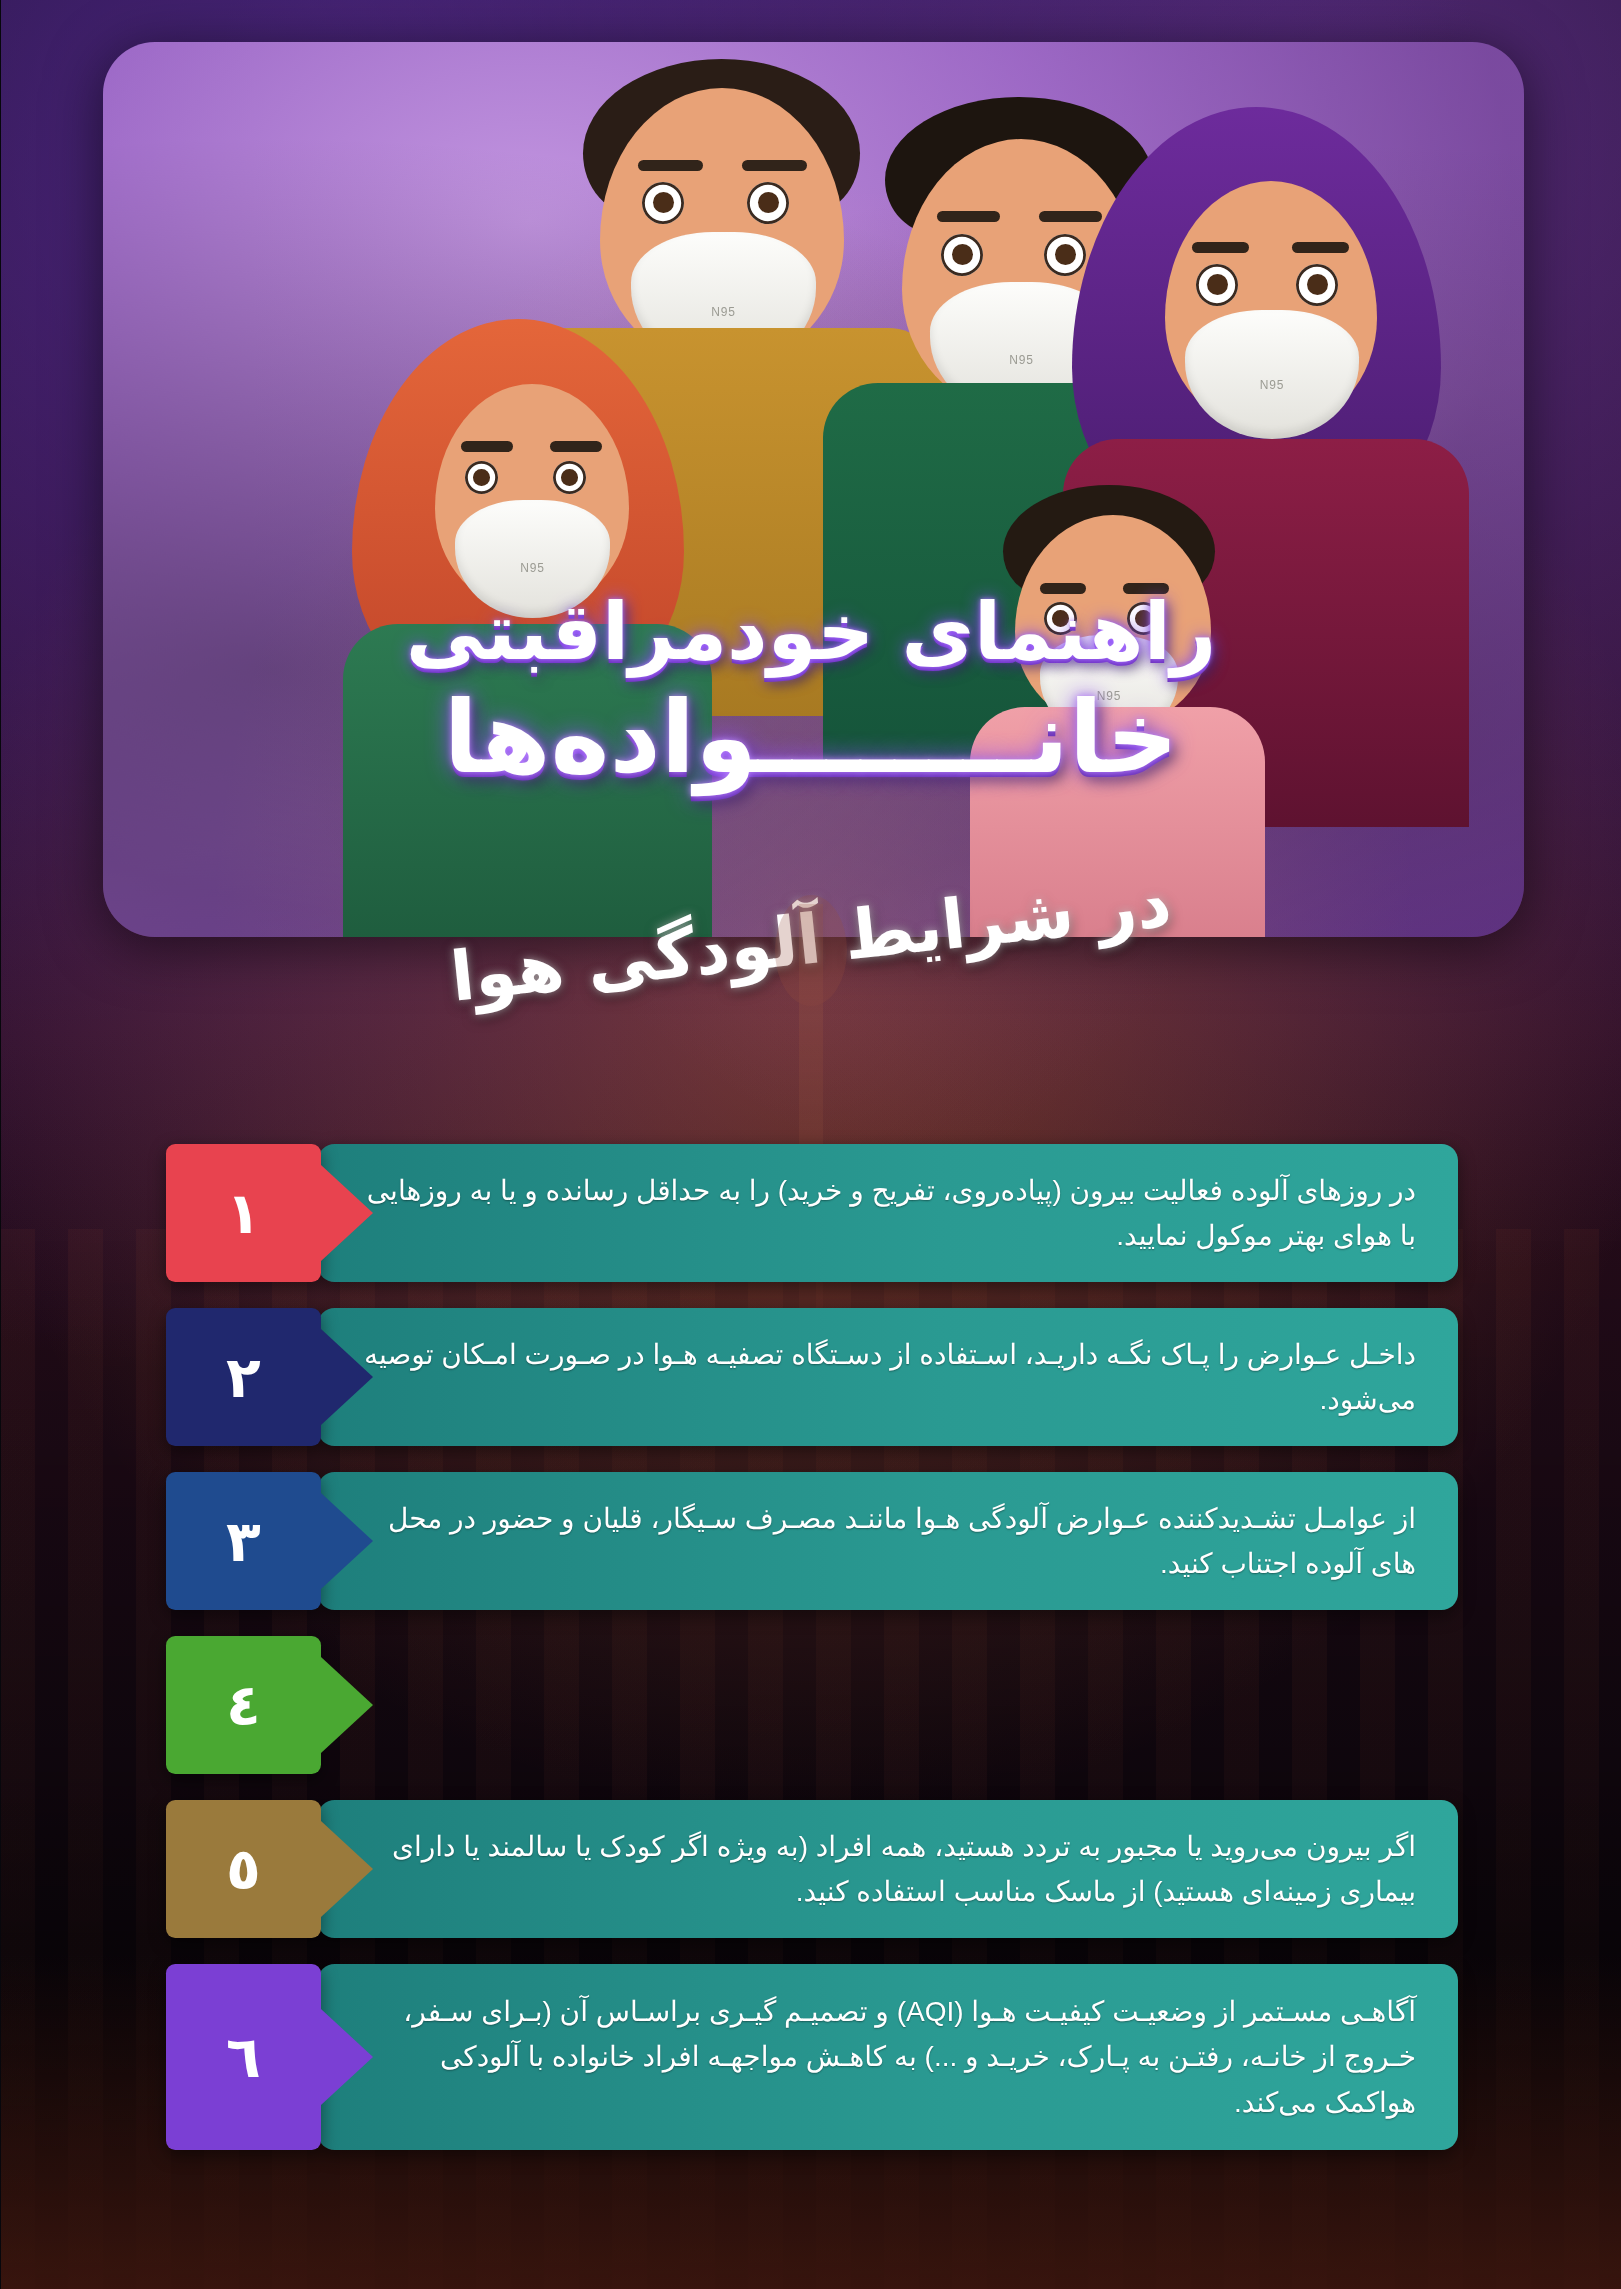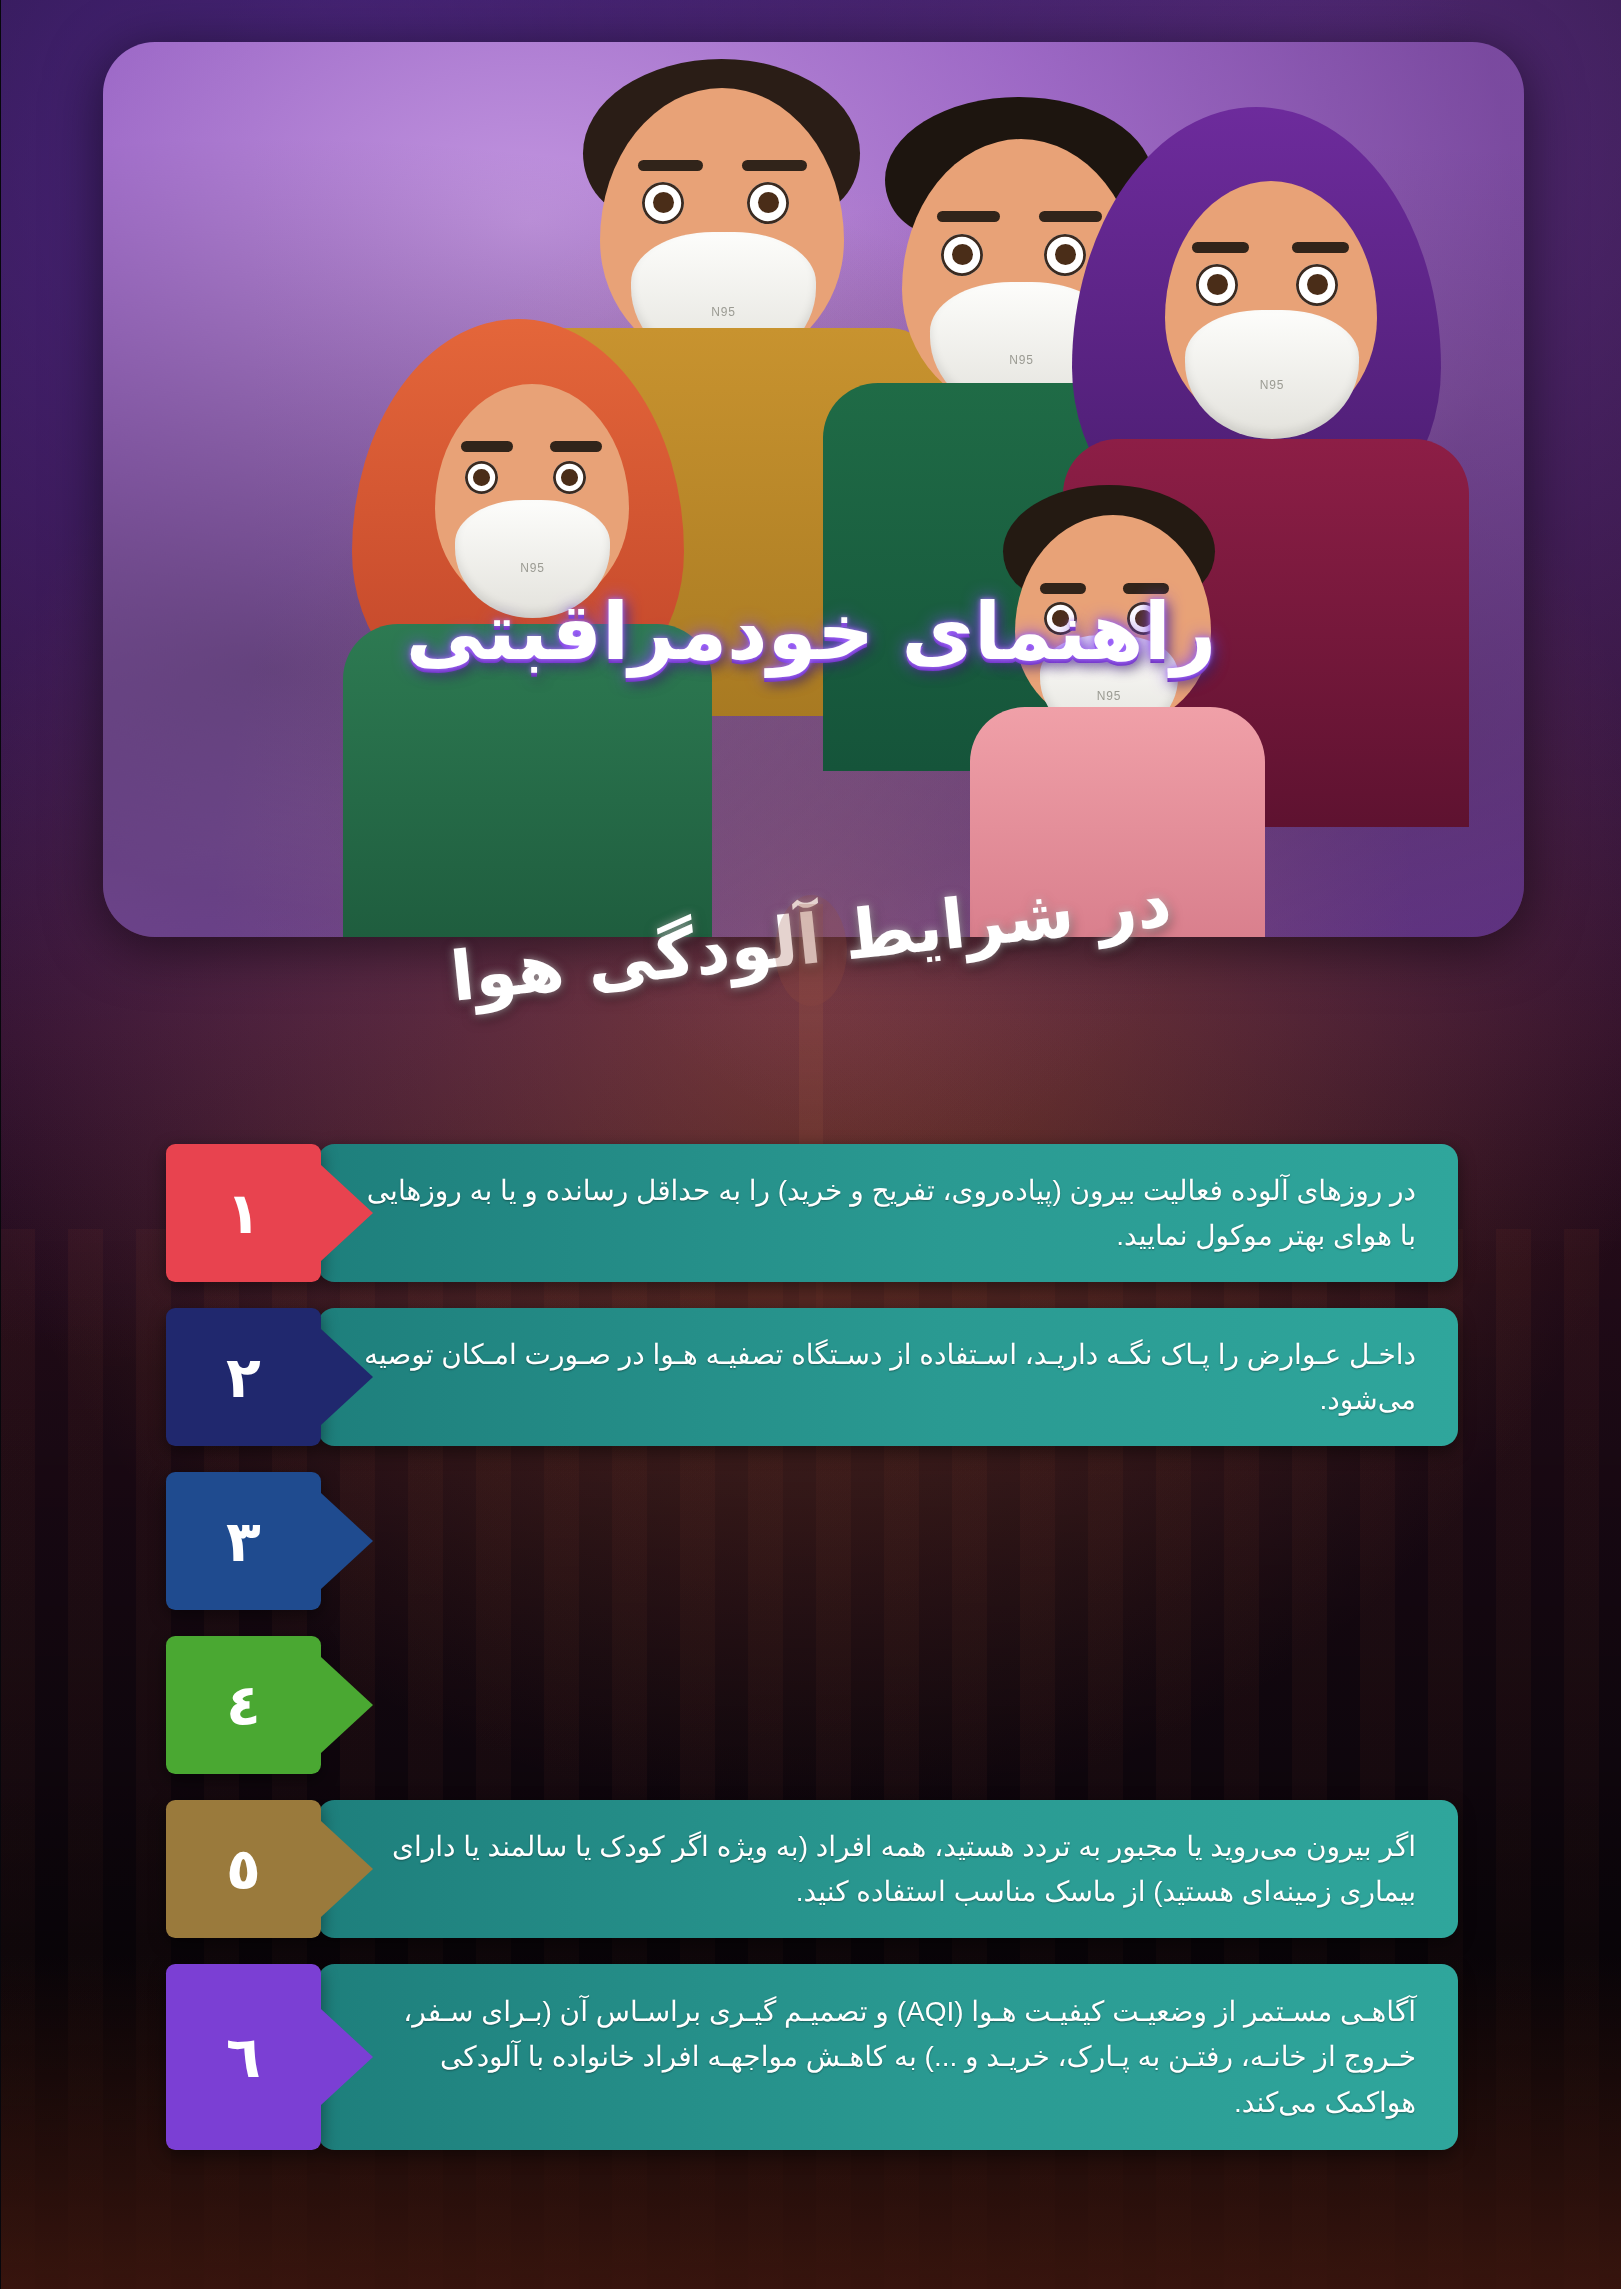--- a/index.html
+++ b/index.html
@@ -227,20 +227,21 @@
         <div class="eye sm" style="left:166px;top:126px"></div>
         <div class="mask" style="left:79px;top:159px;width:138px;height:105px"></div>
         <div class="body"></div>
       </div>
 
     </div>
   </div>
 
   <div class="title-wrap">
     <div class="title1">راهنمای خودمراقبتی</div>
+    <div class="title2">خانــــــــواده‌ها</div>
   </div>
   <div class="title3">در شرایط آلودگی هوا</div>
 
   <div class="tower"></div>
 
   <div class="tips">
 
     <div class="tip">
       <div class="bar">
         <div class="text">در روزهای آلوده فعالیت بیرون (پیاده‌روی، تفریح و خرید) را به حداقل رسانده و یا به روزهایی با هوای بهتر موکول نمایید.</div>
@@ -255,20 +256,23 @@
       <div class="bar">
         <div class="text">داخـل عـوارض را پـاک نگـه داریـد، اسـتفاده از دسـتگاه تصفیـه هـوا در صـورت امـکان توصیه می‌شود.</div>
       </div>
       <div class="num" style="background:#20286e">
         <span>٢</span>
       </div>
       <div class="notch" style="border-left:52px solid #20286e"></div>
     </div>
 
     <div class="tip">
+      <div class="bar">
+        <div class="text">از عوامـل تشـدیدکننده عـوارض آلودگی هـوا ماننـد مصـرف سـیگار، قلیان و حضور در محل های آلوده اجتناب کنید.</div>
+      </div>
       <div class="num" style="background:#1f4b8f">
         <span>٣</span>
       </div>
       <div class="notch" style="border-left:52px solid #1f4b8f"></div>
     </div>
 
     <div class="tip">
       <div class="num" style="background:#4aa832">
         <span>٤</span>
       </div>

